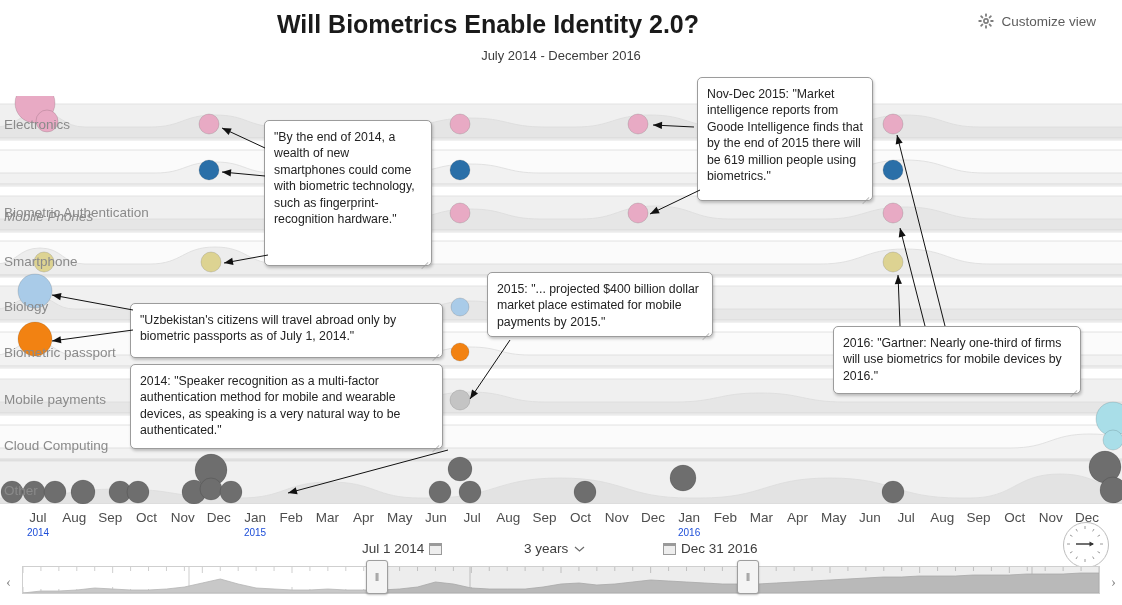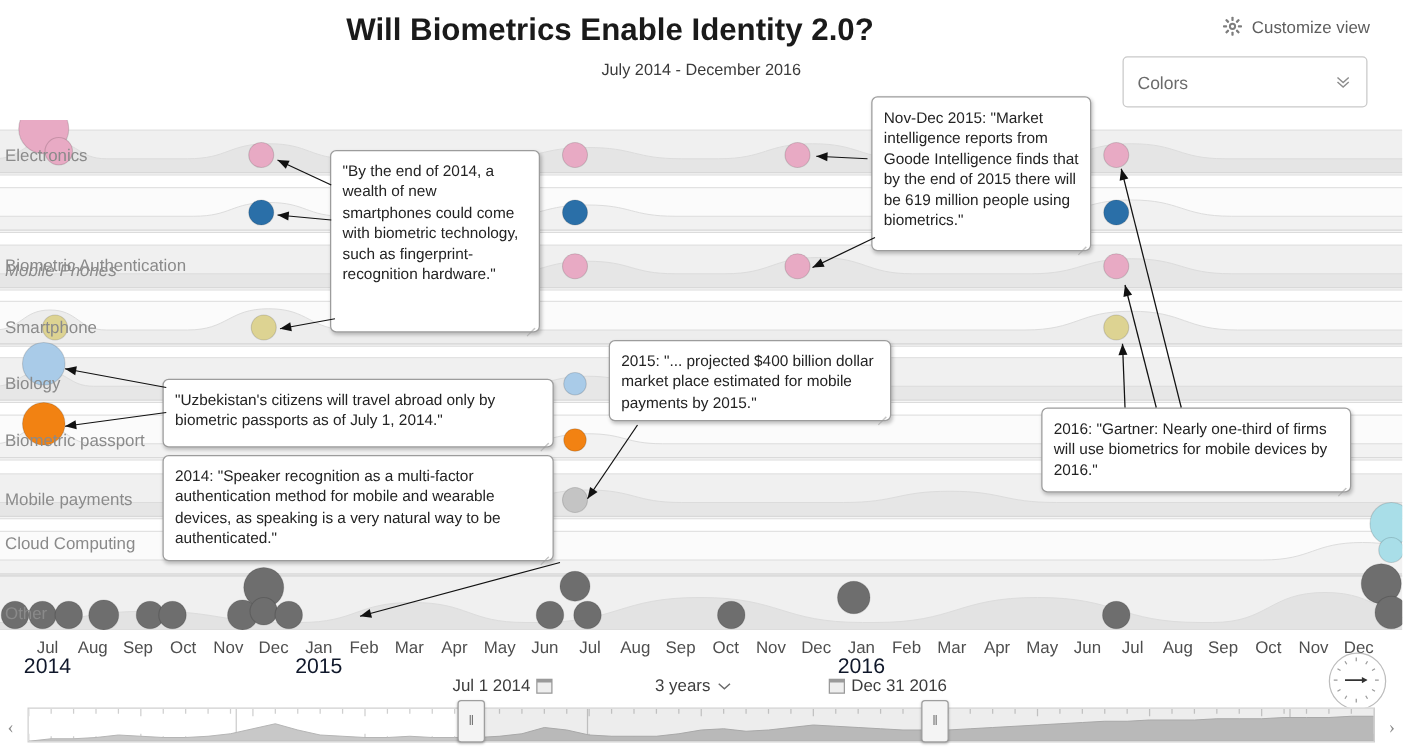--- a/index.html
+++ b/index.html
@@ -46,21 +46,21 @@
     position:absolute;left:4px;font-size:13.5px;color:#8a8a8a;
     white-space:nowrap;pointer-events:none;
   }
 
   
   #xaxis{position:absolute;left:0;top:506px;width:1122px;height:42px;}
   .tick{
     position:absolute;top:4px;text-align:center;font-size:13.5px;color:#4e4e4e;
     transform:translateX(-50%);white-space:nowrap;
   }
-  .tick .yr{display:block;font-size:17px;color:#0f172a;line-height:16px;}
+  .tick .yr{display:block;font-size:10px;color:#1d4ed8;line-height:16px;}
 
   
   #rangerow{position:absolute;left:0;top:541px;width:960px;height:22px;}
   #dateLeft{
     position:absolute;left:362px;top:0px;font-size:13.5px;color:#3d3d3d;
     display:flex;align-items:center;gap:5px;
   }
   #dateRight{
     position:absolute;left:663px;top:0px;font-size:13.5px;color:#3d3d3d;
     display:flex;align-items:center;gap:5px;
@@ -132,29 +132,20 @@
           <rect x="7.1" y="0.4" width="1.8" height="3.3" rx=".6" transform="rotate(45 8 8)"></rect>
           <rect x="7.1" y="12.3" width="1.8" height="3.3" rx=".6" transform="rotate(45 8 8)"></rect>
           <rect x="0.4" y="7.1" width="3.3" height="1.8" rx=".6" transform="rotate(45 8 8)"></rect>
           <rect x="12.3" y="7.1" width="3.3" height="1.8" rx=".6" transform="rotate(45 8 8)"></rect>
         </g>
       </svg>
     </span>
     <span>Customize view</span>
   </div>
 
-  <div id="colorsSelect">
-    <span class="lbl">Colors</span>
-    <span class="chev">
-      <svg width="13" height="14" viewBox="0 0 13 14">
-        <path d="M2 4 L6.5 8 L11 4" fill="none" stroke="#8d8d8d" stroke-width="1.2"></path>
-        <path d="M2 7.6 L6.5 11.6 L11 7.6" fill="none" stroke="#8d8d8d" stroke-width="1.2"></path>
-      </svg>
-    </span>
-  </div>
 
   <div id="plot">
     <svg id="plotsvg" width="1122" height="408">
         <rect x="0" y="8" width="1122" height="34" fill="#f0f0f0" opacity="1"></rect>
         <rect x="0" y="54" width="1122" height="34" fill="#f7f7f7" opacity="0.55"></rect>
         <rect x="0" y="100" width="1122" height="34" fill="#f0f0f0" opacity="1"></rect>
         <rect x="0" y="145" width="1122" height="34" fill="#f7f7f7" opacity="0.55"></rect>
         <rect x="0" y="190" width="1122" height="34" fill="#f0f0f0" opacity="1"></rect>
         <rect x="0" y="236" width="1122" height="34" fill="#f7f7f7" opacity="0.55"></rect>
         <rect x="0" y="283" width="1122" height="34" fill="#f0f0f0" opacity="1"></rect>
@@ -230,21 +221,21 @@
       </svg>
   </div>
   <div id="rowlabels">
       <div class="rowlabel" style="top: 117px;">Electronics</div>
       <div class="rowlabel" style="top: 163px; margin-top: 42px;">Biometric Authentication</div>
       <div class="rowlabel" style="top: 209px; font-style: italic;">Mobile Phones</div>
       <div class="rowlabel" style="top: 254px;">Smartphone</div>
       <div class="rowlabel" style="top: 299px;">Biology</div>
       <div class="rowlabel" style="top: 345px;">Biometric passport</div>
       <div class="rowlabel" style="top: 392px;">Mobile payments</div>
-      <div class="rowlabel" style="top: 427px;">Cloud Computing</div>
+      <div class="rowlabel" style="top: 438px;">Cloud Computing</div>
       <div class="rowlabel" style="top: 483px;">Other</div>
     </div>
 
   <div id="xaxis">
       <div class="tick" style="left: 38px;"><span>Jul</span><span class="yr">2014</span></div>
       <div class="tick" style="left: 74.1724px;"><span>Aug</span></div>
       <div class="tick" style="left: 110.345px;"><span>Sep</span></div>
       <div class="tick" style="left: 146.517px;"><span>Oct</span></div>
       <div class="tick" style="left: 182.69px;"><span>Nov</span></div>
       <div class="tick" style="left: 218.862px;"><span>Dec</span></div>

